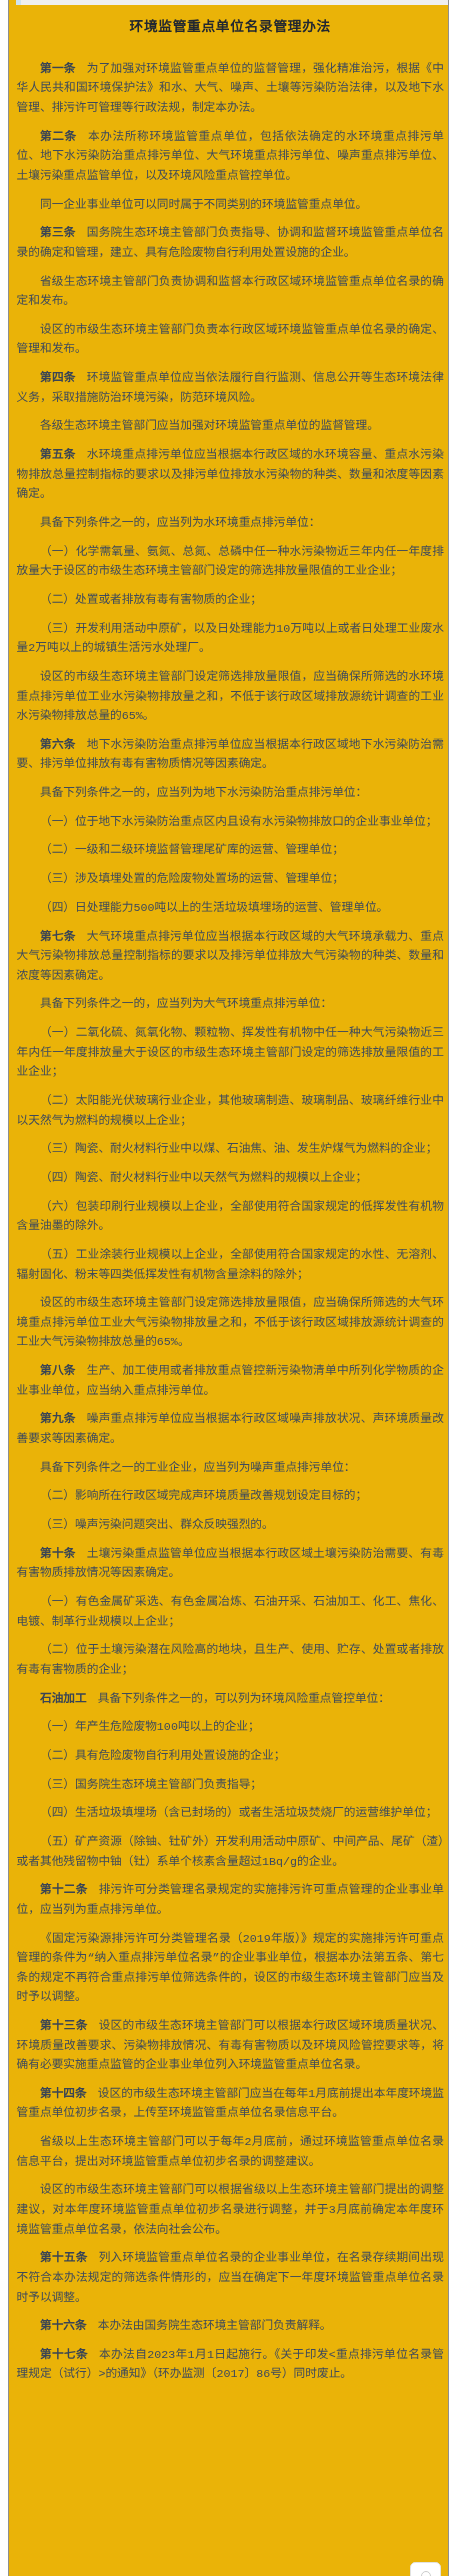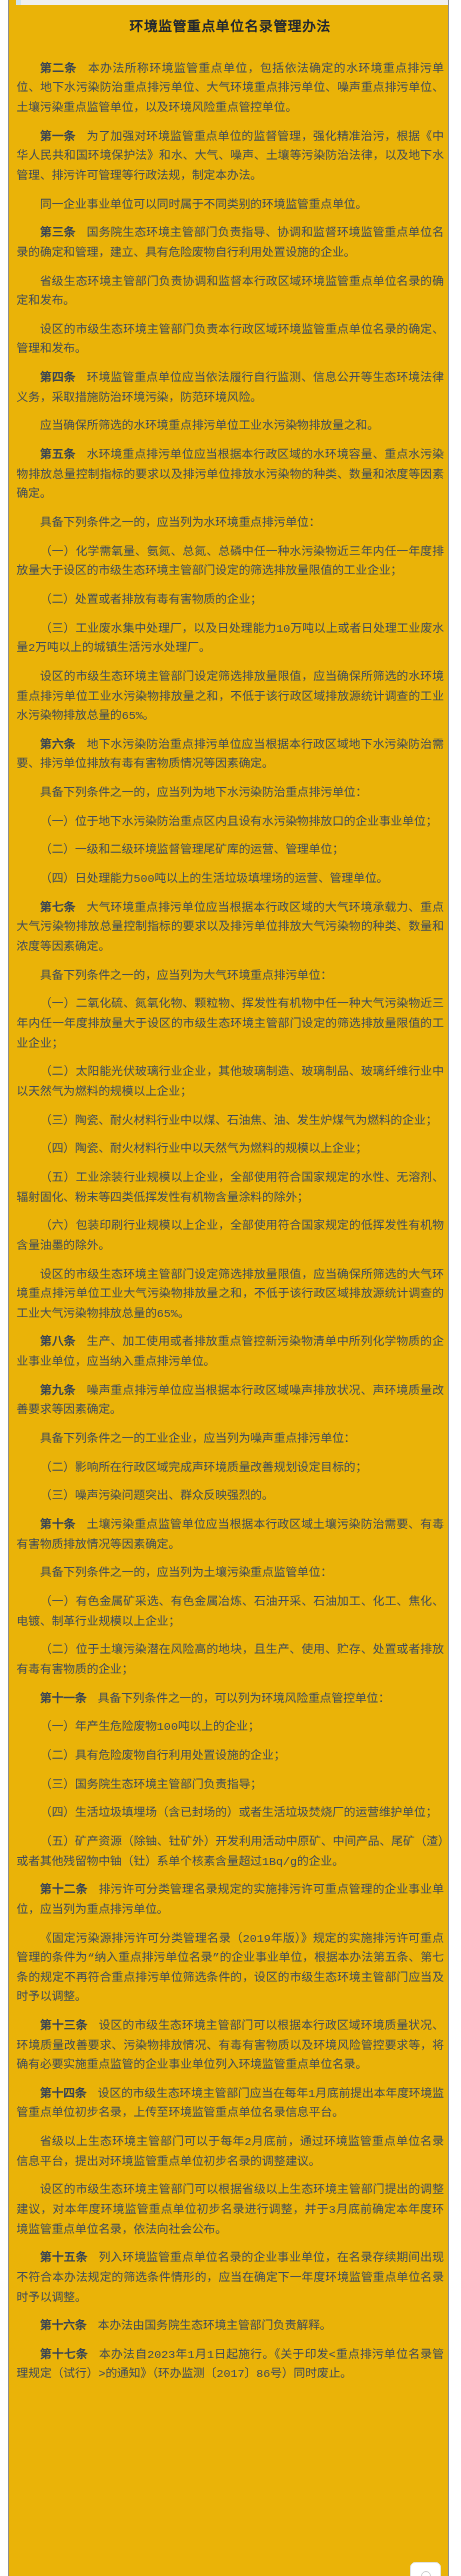--- a/index.html
+++ b/index.html
@@ -100,58 +100,58 @@
 </head>
 <body>
 
 <div class="doc-container">
   <div class="top-remnant-accent"></div>
   <div class="top-remnant-bar"></div>
 
   <div class="doc-body">
     <h1 class="doc-title">环境监管重点单位名录管理办法</h1>
     <div id="paragraphs">
+        <p class="doc-para"><b class="article-label">第一条</b><span>为了加强对环境监管重点单位的监督管理，强化精准治污，根据《中华人民共和国环境保护法》和水、大气、噪声、土壤等污染防治法律，以及地下水管理、排污许可管理等行政法规，制定本办法。</span></p>
         <p class="doc-para"><b class="article-label">第二条</b><span>本办法所称环境监管重点单位，包括依法确定的水环境重点排污单位、地下水污染防治重点排污单位、大气环境重点排污单位、噪声重点排污单位、土壤污染重点监管单位，以及环境风险重点管控单位。</span></p>
-        <p class="doc-para"><b class="article-label">第一条</b><span>为了加强对环境监管重点单位的监督管理，强化精准治污，根据《中华人民共和国环境保护法》和水、大气、噪声、土壤等污染防治法律，以及地下水管理、排污许可管理等行政法规，制定本办法。</span></p>
         <p class="doc-para"><span>同一企业事业单位可以同时属于不同类别的环境监管重点单位。</span></p>
         <p class="doc-para"><b class="article-label">第三条</b><span>国务院生态环境主管部门负责指导、协调和监督环境监管重点单位名录的确定和管理，建立、具有危险废物自行利用处置设施的企业。</span></p>
         <p class="doc-para"><span>省级生态环境主管部门负责协调和监督本行政区域环境监管重点单位名录的确定和发布。</span></p>
         <p class="doc-para"><span>设区的市级生态环境主管部门负责本行政区域环境监管重点单位名录的确定、管理和发布。</span></p>
         <p class="doc-para"><b class="article-label">第四条</b><span>环境监管重点单位应当依法履行自行监测、信息公开等生态环境法律义务，采取措施防治环境污染，防范环境风险。</span></p>
-        <p class="doc-para"><span>应当确保所筛选的水环境重点排污单位工业水污染物排放量之和。</span></p>
+        <p class="doc-para"><span>各级生态环境主管部门应当加强对环境监管重点单位的监督管理。</span></p>
         <p class="doc-para"><b class="article-label">第五条</b><span>水环境重点排污单位应当根据本行政区域的水环境容量、重点水污染物排放总量控制指标的要求以及排污单位排放水污染物的种类、数量和浓度等因素确定。</span></p>
         <p class="doc-para"><span>具备下列条件之一的，应当列为水环境重点排污单位：</span></p>
         <p class="doc-para"><span>（一）化学需氧量、氨氮、总氮、总磷中任一种水污染物近三年内任一年度排放量大于设区的市级生态环境主管部门设定的筛选排放量限值的工业企业；</span></p>
         <p class="doc-para"><span>（二）处置或者排放有毒有害物质的企业；</span></p>
-        <p class="doc-para"><span>（三）工业废水集中处理厂，以及日处理能力10万吨以上或者日处理工业废水量2万吨以上的城镇生活污水处理厂。</span></p>
+        <p class="doc-para"><span>（三）开发利用活动中原矿，以及日处理能力10万吨以上或者日处理工业废水量2万吨以上的城镇生活污水处理厂。</span></p>
         <p class="doc-para"><span>设区的市级生态环境主管部门设定筛选排放量限值，应当确保所筛选的水环境重点排污单位工业水污染物排放量之和，不低于该行政区域排放源统计调查的工业水污染物排放总量的65%。</span></p>
         <p class="doc-para"><b class="article-label">第六条</b><span>地下水污染防治重点排污单位应当根据本行政区域地下水污染防治需要、排污单位排放有毒有害物质情况等因素确定。</span></p>
         <p class="doc-para"><span>具备下列条件之一的，应当列为地下水污染防治重点排污单位：</span></p>
         <p class="doc-para"><span>（一）位于地下水污染防治重点区内且设有水污染物排放口的企业事业单位；</span></p>
         <p class="doc-para"><span>（二）一级和二级环境监督管理尾矿库的运营、管理单位；</span></p>
+        <p class="doc-para"><span>（三）涉及填埋处置的危险废物处置场的运营、管理单位；</span></p>
         <p class="doc-para"><span>（四）日处理能力500吨以上的生活垃圾填埋场的运营、管理单位。</span></p>
         <p class="doc-para"><b class="article-label">第七条</b><span>大气环境重点排污单位应当根据本行政区域的大气环境承载力、重点大气污染物排放总量控制指标的要求以及排污单位排放大气污染物的种类、数量和浓度等因素确定。</span></p>
         <p class="doc-para"><span>具备下列条件之一的，应当列为大气环境重点排污单位：</span></p>
         <p class="doc-para"><span>（一）二氧化硫、氮氧化物、颗粒物、挥发性有机物中任一种大气污染物近三年内任一年度排放量大于设区的市级生态环境主管部门设定的筛选排放量限值的工业企业；</span></p>
         <p class="doc-para"><span>（二）太阳能光伏玻璃行业企业，其他玻璃制造、玻璃制品、玻璃纤维行业中以天然气为燃料的规模以上企业；</span></p>
         <p class="doc-para"><span>（三）陶瓷、耐火材料行业中以煤、石油焦、油、发生炉煤气为燃料的企业；</span></p>
         <p class="doc-para"><span>（四）陶瓷、耐火材料行业中以天然气为燃料的规模以上企业；</span></p>
+        <p class="doc-para"><span>（六）包装印刷行业规模以上企业，全部使用符合国家规定的低挥发性有机物含量油墨的除外。</span></p>
         <p class="doc-para"><span>（五）工业涂装行业规模以上企业，全部使用符合国家规定的水性、无溶剂、辐射固化、粉末等四类低挥发性有机物含量涂料的除外；</span></p>
-        <p class="doc-para"><span>（六）包装印刷行业规模以上企业，全部使用符合国家规定的低挥发性有机物含量油墨的除外。</span></p>
         <p class="doc-para"><span>设区的市级生态环境主管部门设定筛选排放量限值，应当确保所筛选的大气环境重点排污单位工业大气污染物排放量之和，不低于该行政区域排放源统计调查的工业大气污染物排放总量的65%。</span></p>
         <p class="doc-para"><b class="article-label">第八条</b><span>生产、加工使用或者排放重点管控新污染物清单中所列化学物质的企业事业单位，应当纳入重点排污单位。</span></p>
         <p class="doc-para"><b class="article-label">第九条</b><span>噪声重点排污单位应当根据本行政区域噪声排放状况、声环境质量改善要求等因素确定。</span></p>
         <p class="doc-para"><span>具备下列条件之一的工业企业，应当列为噪声重点排污单位：</span></p>
         <p class="doc-para"><span>（二）影响所在行政区域完成声环境质量改善规划设定目标的；</span></p>
         <p class="doc-para"><span>（三）噪声污染问题突出、群众反映强烈的。</span></p>
         <p class="doc-para"><b class="article-label">第十条</b><span>土壤污染重点监管单位应当根据本行政区域土壤污染防治需要、有毒有害物质排放情况等因素确定。</span></p>
-        <p class="doc-para"><span>具备下列条件之一的，应当列为土壤污染重点监管单位：</span></p>
         <p class="doc-para"><span>（一）有色金属矿采选、有色金属冶炼、石油开采、石油加工、化工、焦化、电镀、制革行业规模以上企业；</span></p>
         <p class="doc-para"><span>（二）位于土壤污染潜在风险高的地块，且生产、使用、贮存、处置或者排放有毒有害物质的企业；</span></p>
-        <p class="doc-para"><b class="article-label">第十一条</b><span>具备下列条件之一的，可以列为环境风险重点管控单位：</span></p>
+        <p class="doc-para"><b class="article-label">石油加工</b><span>具备下列条件之一的，可以列为环境风险重点管控单位：</span></p>
         <p class="doc-para"><span>（一）年产生危险废物100吨以上的企业；</span></p>
         <p class="doc-para"><span>（二）具有危险废物自行利用处置设施的企业；</span></p>
         <p class="doc-para"><span>（三）国务院生态环境主管部门负责指导；</span></p>
         <p class="doc-para"><span>（四）生活垃圾填埋场（含已封场的）或者生活垃圾焚烧厂的运营维护单位；</span></p>
         <p class="doc-para"><span>（五）矿产资源（除铀、钍矿外）开发利用活动中原矿、中间产品、尾矿（渣）或者其他残留物中铀（钍）系单个核素含量超过1Bq/g的企业。</span></p>
         <p class="doc-para"><b class="article-label">第十二条</b><span>排污许可分类管理名录规定的实施排污许可重点管理的企业事业单位，应当列为重点排污单位。</span></p>
         <p class="doc-para"><span>《固定污染源排污许可分类管理名录（2019年版）》规定的实施排污许可重点管理的条件为“纳入重点排污单位名录”的企业事业单位，根据本办法第五条、第七条的规定不再符合重点排污单位筛选条件的，设区的市级生态环境主管部门应当及时予以调整。</span></p>
         <p class="doc-para"><b class="article-label">第十三条</b><span>设区的市级生态环境主管部门可以根据本行政区域环境质量状况、环境质量改善要求、污染物排放情况、有毒有害物质以及环境风险管控要求等，将确有必要实施重点监管的企业事业单位列入环境监管重点单位名录。</span></p>
         <p class="doc-para"><b class="article-label">第十四条</b><span>设区的市级生态环境主管部门应当在每年1月底前提出本年度环境监管重点单位初步名录，上传至环境监管重点单位名录信息平台。</span></p>
         <p class="doc-para"><span>省级以上生态环境主管部门可以于每年2月底前，通过环境监管重点单位名录信息平台，提出对环境监管重点单位初步名录的调整建议。</span></p>

